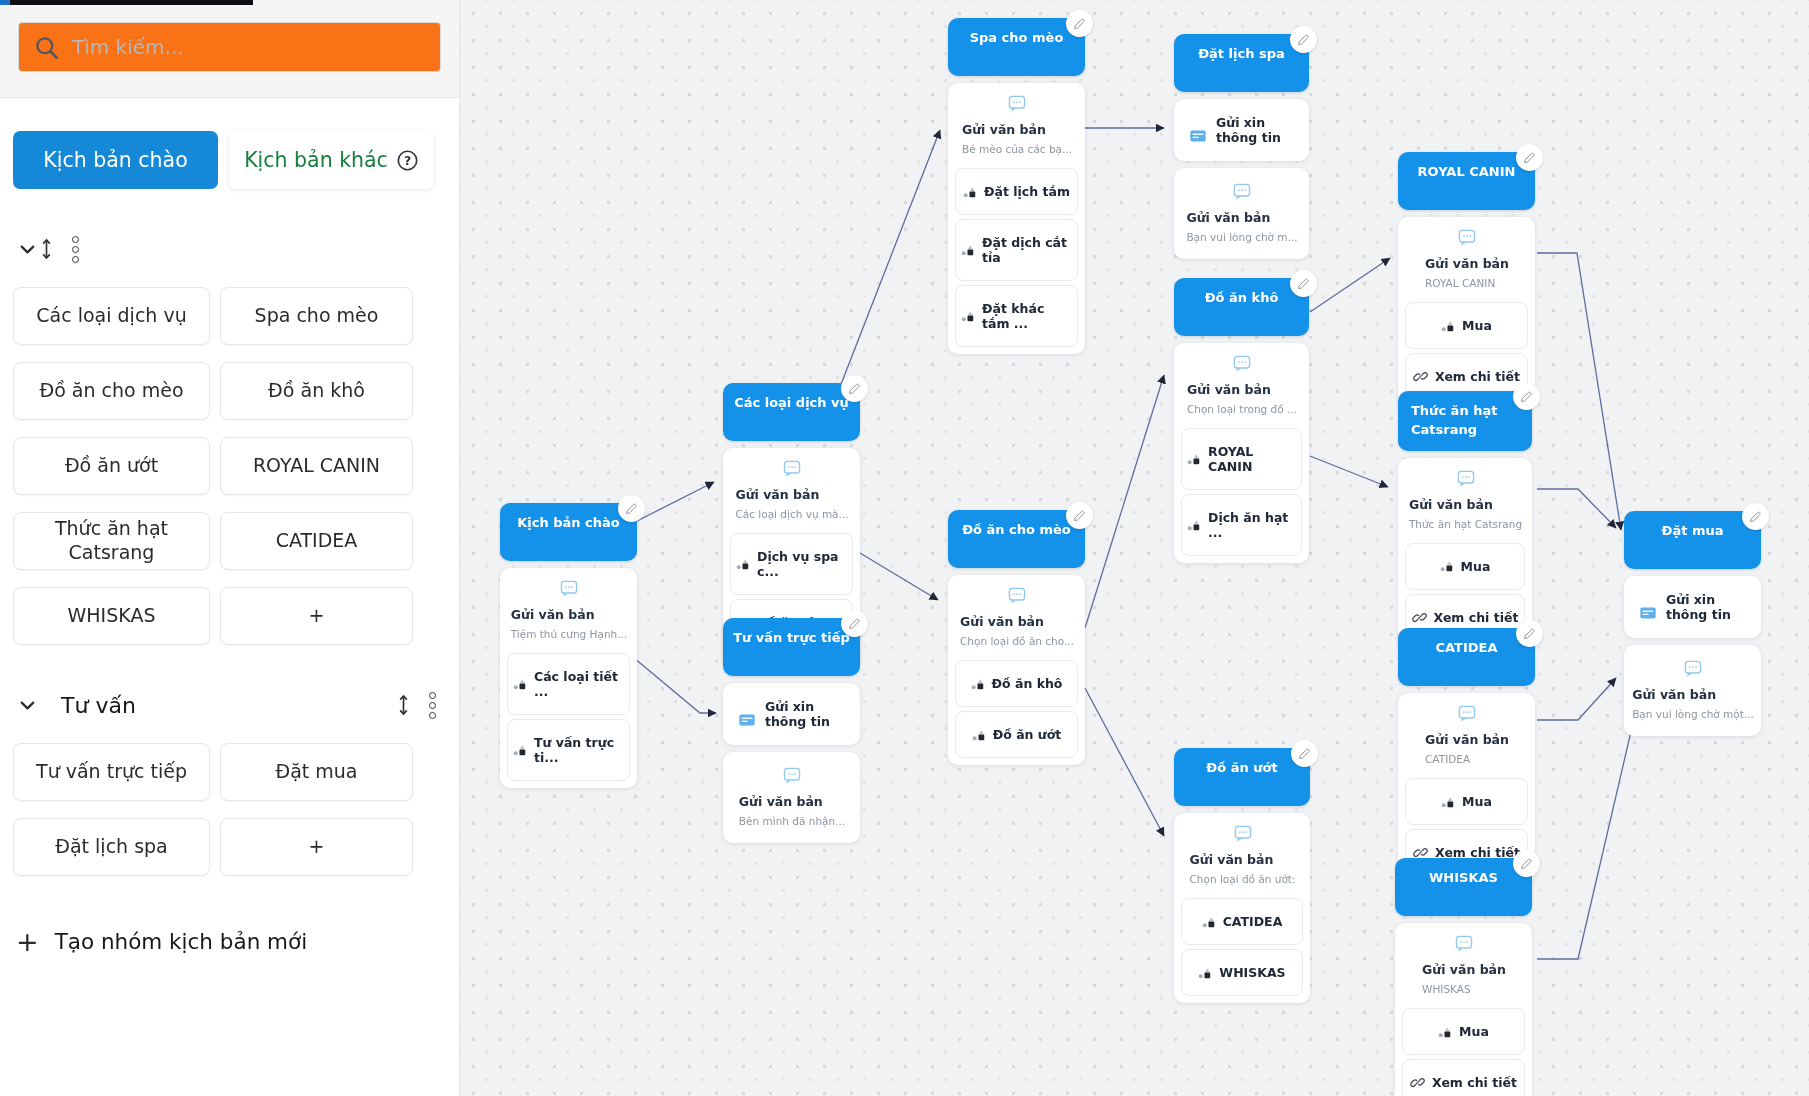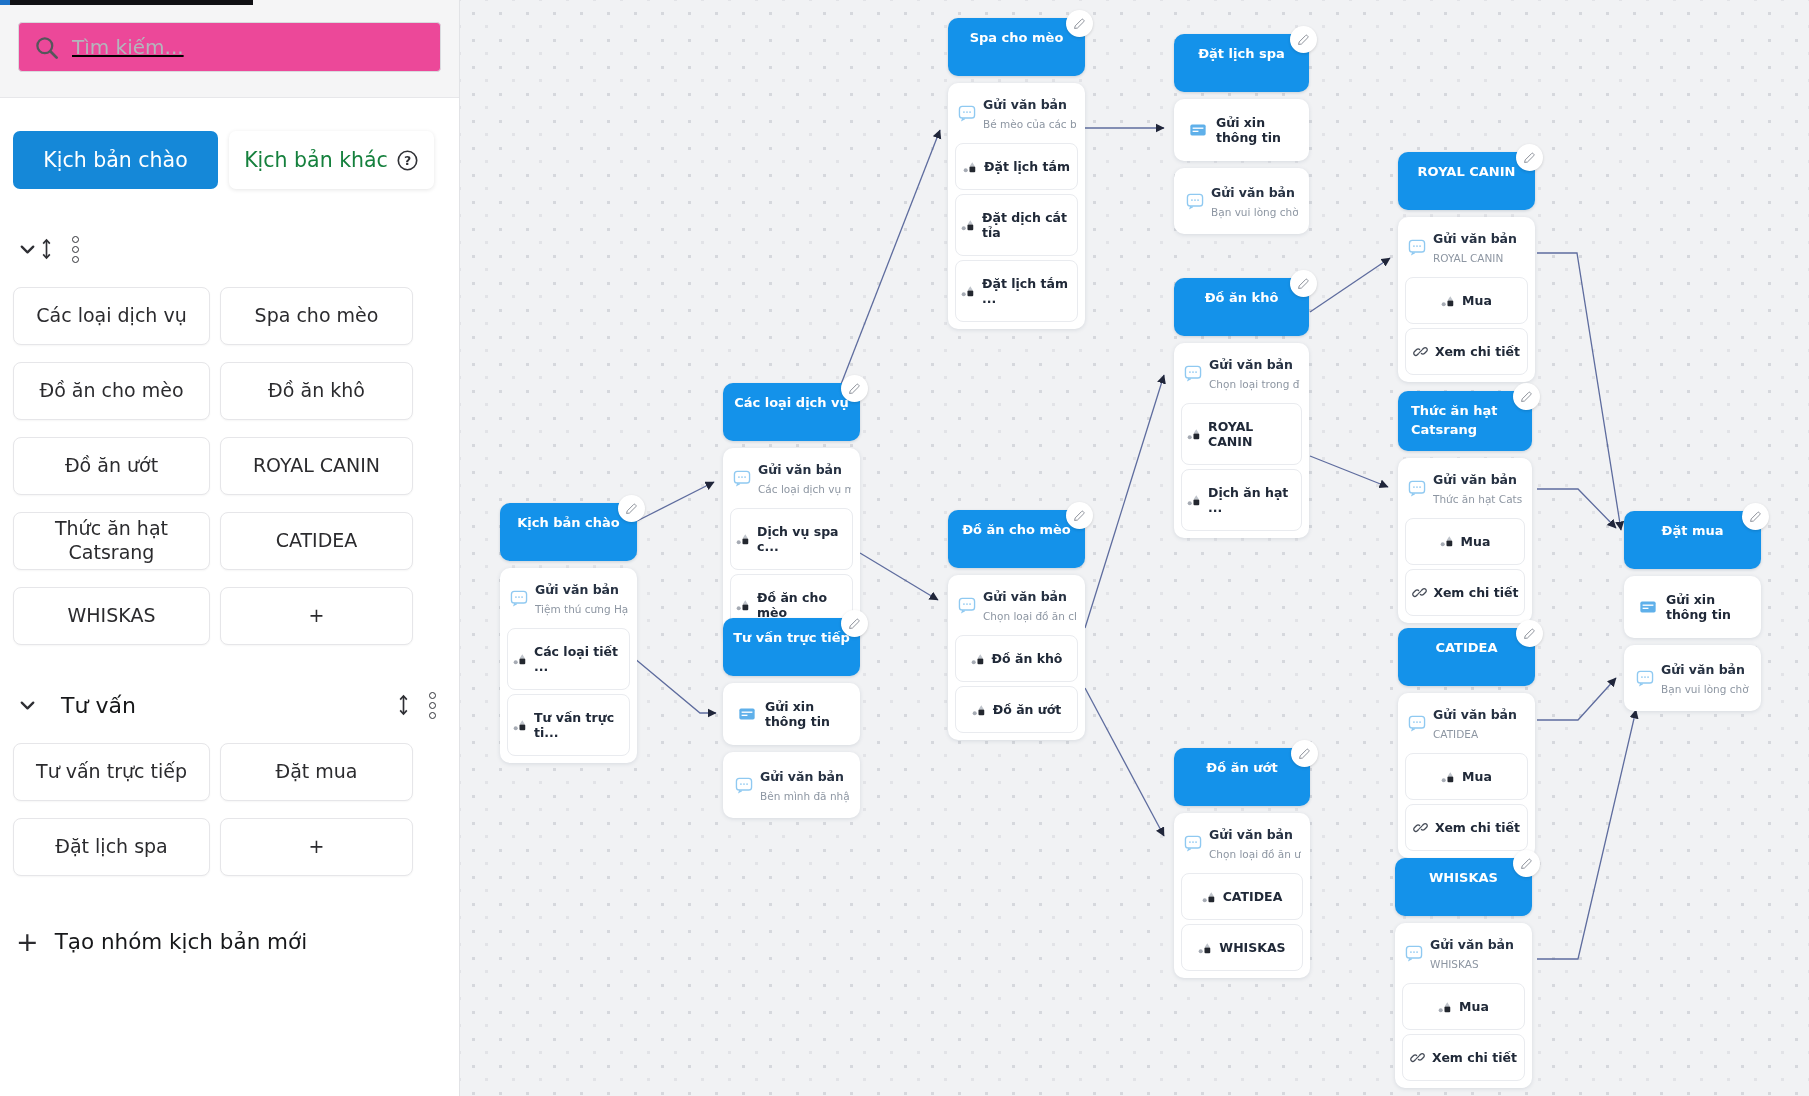--- a/index.html
+++ b/index.html
@@ -21,38 +21,38 @@
   .node { position:absolute; }
   .node-header { background:#1492ea; color:#fff; border-radius:10px; min-height:58px;
     padding:11px 10px; font-size:13px; font-weight:700; text-align:center;
     position:relative; line-height:1.45; box-shadow:0 1px 3px rgba(30,60,90,.18); }
   .node-header.wrap { text-align:left; padding-left:13px; }
   .pencil-badge { position:absolute; top:-8px; right:-8px; width:27px; height:27px;
     background:#fff; border-radius:50%; display:flex; align-items:center;
     justify-content:center; box-shadow:0 1px 3px rgba(0,0,0,.15); }
   .node-card { background:#fff; border-radius:10px; margin-top:7px; padding:3px;
     box-shadow:0 1px 4px rgba(40,60,90,.13); }
-  .row-text { display:flex; align-items:center; gap:7px; padding:8px 6px 7px 7px; }
+  .row-text { display:flex; align-items:center; gap:7px; padding:8px 6px 7px 7px;flex-direction:column; }
   .node-card.single .row-text { padding:11px 8px 11px 9px; }
   .rt-main { overflow:hidden; }
   .rt-title { font-size:12.5px; font-weight:600; color:#263142; white-space:nowrap; }
   .rt-sub { font-size:10.5px; color:#8d96a2; margin-top:3px; white-space:nowrap; overflow:hidden; }
   .row-btn { margin:4px 4px; border:1px solid #e9ebef; border-radius:8px; padding:15px 5px;
     display:flex; align-items:center; justify-content:center; gap:7px;
     font-size:12.5px; font-weight:700; color:#202938; background:#fff; }
-  .row-form { display:flex; align-items:center; gap:9px; padding:13px 8px 13px 12px;
+  .row-form { display:flex; align-items:flex-end; gap:9px; padding:13px 8px 13px 12px;
     font-size:12.5px; font-weight:700; color:#202938; }
   .icon-box { display:flex; align-items:center; flex:none; }
 
   
   .sidebar { position:absolute; left:0; top:0; width:460px; height:1096px;
     background:#fff; border-right:1px solid #e2e3e6; z-index:5; }
   .search-area { background:#f5f5f6; border-bottom:1px solid #e7e7ea; padding:22px 18px 25px 18px; }
-  .search-box { background:#ec4899; border:1px solid #d9dade; border-radius:4px; height:50px;
-    display:flex; align-items:center; padding:0 14px; gap:12px;text-decoration:underline; }
+  .search-box { background:#f97316; border:1px solid #d9dade; border-radius:4px; height:50px;
+    display:flex; align-items:center; padding:0 14px; gap:12px; }
   .search-box input { border:none; outline:none; flex:1; font-size:20px; color:#333;
     font-family:"DejaVu Sans", sans-serif; background:transparent; }
   .search-box input::placeholder { color:#b3b6bc; }
   .tabs { display:grid; grid-template-columns:205px 205px; gap:11px; padding:33px 0 0 13px; }
   .tab { height:58px; display:flex; align-items:center; justify-content:center; gap:8px;
     border-radius:7px; font-size:20.5px; color:#15803d; background:#fff; cursor:pointer;
     box-shadow:0 1px 4px rgba(0,0,0,.10); }
   .tab.active { background:#1588d8; color:#fff; box-shadow:none; }
   .group { margin-top:40px; }
   .group-head { display:flex; align-items:center; padding:0 20px 0 16px; height:40px; }
@@ -252,21 +252,21 @@
           <span>Đặt dịch cắt tỉa</span>
         </div>
         <div class="row-btn">
           <span class="icon-box">
             <svg viewBox="0 0 16 16" width="14" height="14">
               <circle cx="3.1" cy="11.6" r="2.3" fill="#a6abb4"></circle>
               <path d="M7.6 7.2 L10.6 2.6 L13.5 7.2 Z" fill="#bfc4cb"></path>
               <rect x="7.4" y="7.4" width="6.6" height="6.6" rx="1.2" fill="#23272f"></rect>
             </svg>
           </span>
-          <span>Đặt lịch tắm ...</span>
+          <span>Đặt khác tắm ...</span>
         </div>
       </div>
     </div>
     <div class="node" style="left: 1174px; top: 34px; width: 135px;">
       <div class="node-header">Đặt lịch spa<span class="pencil-badge">
           <svg viewBox="0 0 20 20" width="15" height="15">
             <path d="M3.4 16.6l.9-3.4 8.6-8.6a1.35 1.35 0 0 1 1.9 0l1 1a1.35 1.35 0 0 1 0 1.9l-8.6 8.6-3.8.5z" fill="none" stroke="#8a8f98" stroke-width="1.3"></path>
           </svg>
         </span></div>
       <div class="node-card single">

